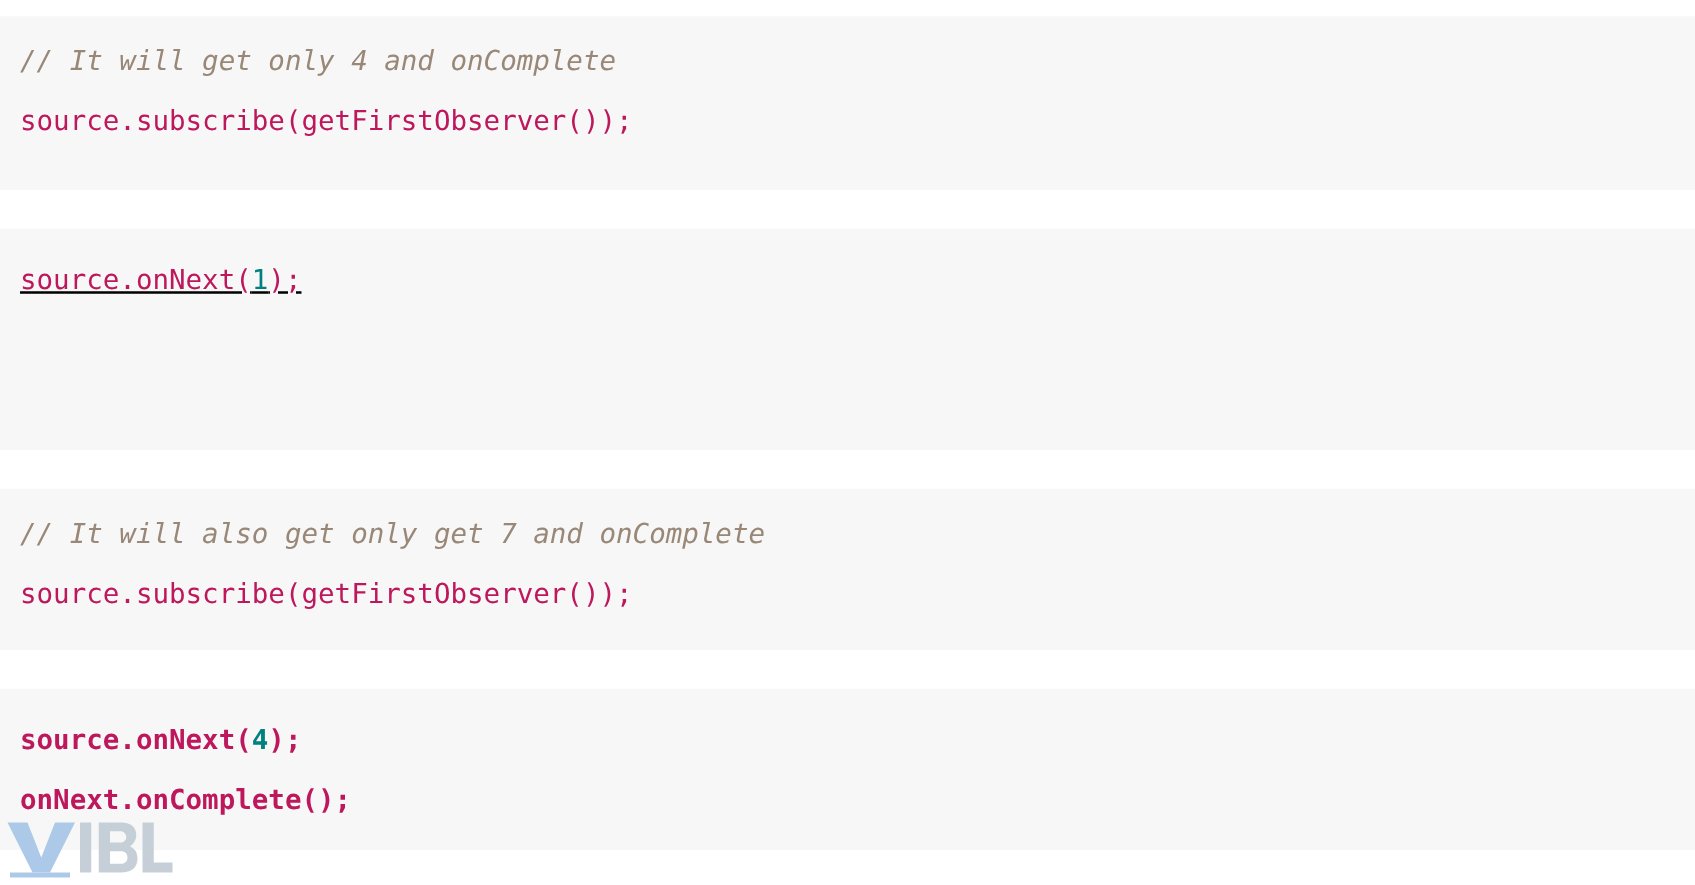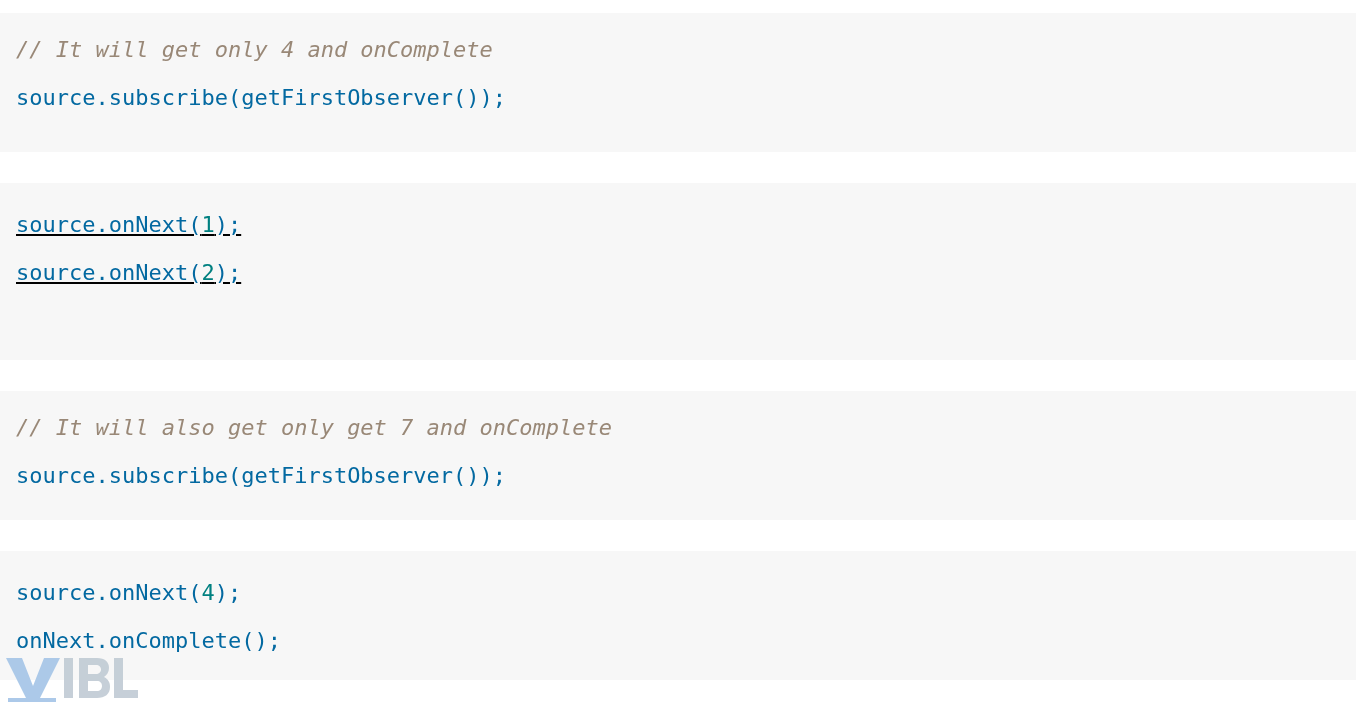--- a/index.html
+++ b/index.html
@@ -36,29 +36,29 @@
   .code-line {
     font-family: "DejaVu Sans Mono", "Liberation Mono", monospace;
     font-size: 22px;
     line-height: 48px;
     height: 48px;
     white-space: pre;
     color: #333333;
     letter-spacing: 0px;
   }
 
-  .tok-plain   { color: #0369a1; margin-top: 31px; }
+  .tok-plain   { color: #be185d; margin-top: 31px; }
   .tok-comment { color: #998877; font-style: italic; text-align: right; }
   .tok-number  { color: #008080; }
 
   
   #block-1 { top: 13px;  height: 139px; padding-top: 13px; }
   #block-2 { top: 183px; height: 177px; padding-top: 18px; text-decoration: underline; }
   #block-3 { top: 391px; height: 129px; padding-top: 13px; }
-  #block-4 { top: 551px; height: 129px; padding-top: 18px; }
+  #block-4 { top: 551px; height: 129px; padding-top: 18px; font-weight: bold; }
 
   
   #watermark {
     position: absolute;
     left: 4px;
     bottom: 6px;
     width: 140px;
     height: 48px;
     pointer-events: none;
     opacity: 0.95;
@@ -70,21 +70,20 @@
 
 <div id="page">
 
   <div class="code-block" id="block-1">
       <div class="code-line"><span class="tok-comment">// It will get only 4 and onComplete</span></div>
       <div class="code-line"><span class="tok-plain">source.subscribe(getFirstObserver());</span></div>
     </div>
 
   <div class="code-block" id="block-2">
       <div class="code-line"><span class="tok-plain">source.onNext(</span><span class="tok-number">1</span><span class="tok-plain">);</span></div>
-      <div class="code-line"><span class="tok-plain">source.onNext(</span><span class="tok-number">2</span><span class="tok-plain">);</span></div>
     </div>
 
   <div class="code-block" id="block-3">
       <div class="code-line"><span class="tok-comment">// It will also get only get 7 and onComplete</span></div>
       <div class="code-line"><span class="tok-plain">source.subscribe(getFirstObserver());</span></div>
     </div>
 
   <div class="code-block" id="block-4">
       <div class="code-line"><span class="tok-plain">source.onNext(</span><span class="tok-number">4</span><span class="tok-plain">);</span></div>
       <div class="code-line"><span class="tok-plain">onNext.onComplete();</span></div>

